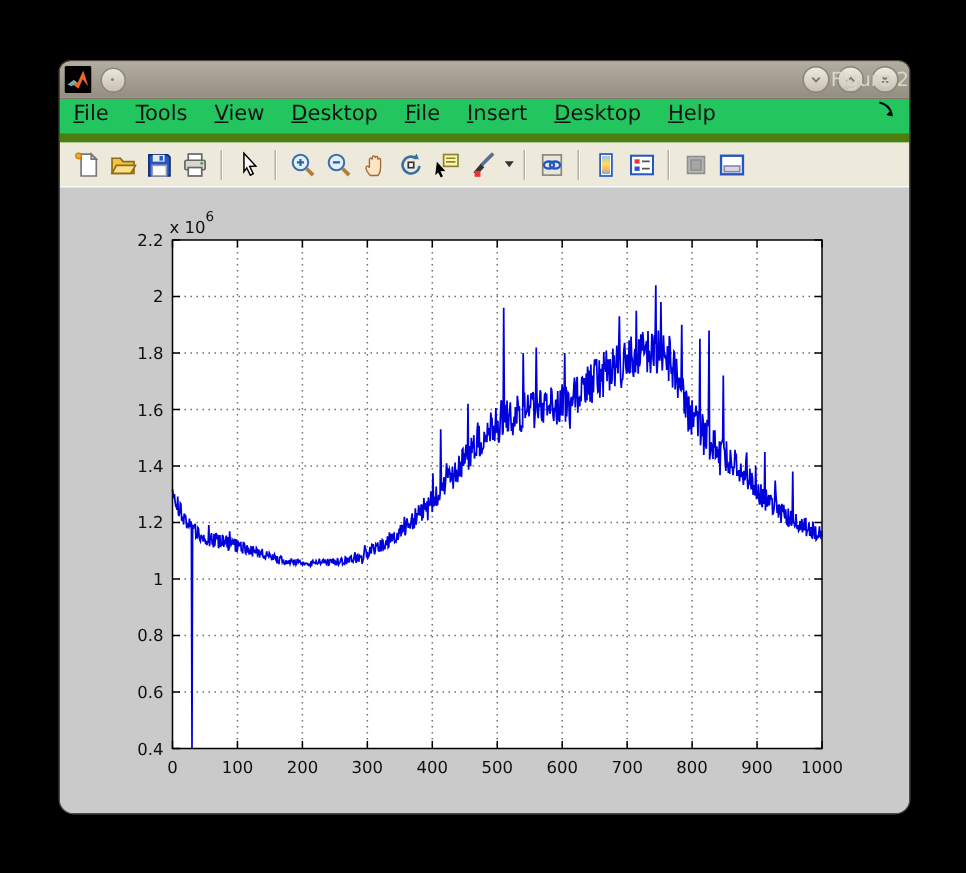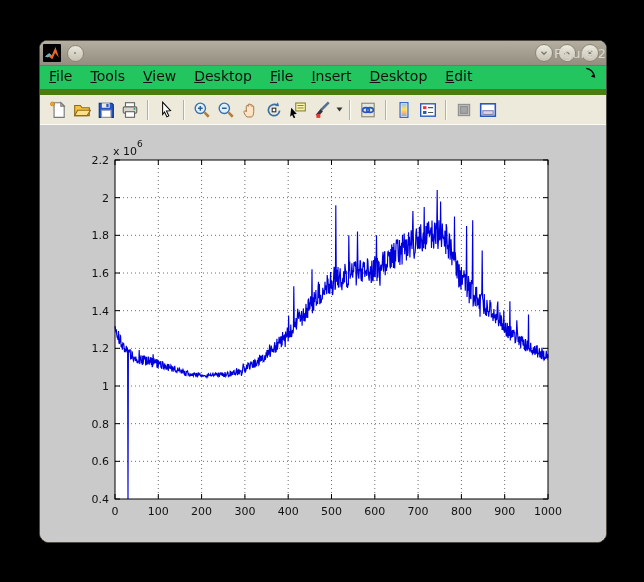--- a/index.html
+++ b/index.html
@@ -80,21 +80,21 @@
     </div>
 
     <div class="menubar">
       <span class="menu-item">File</span>
       <span class="menu-item">Tools</span>
       <span class="menu-item">View</span>
       <span class="menu-item">Desktop</span>
       <span class="menu-item">File</span>
       <span class="menu-item">Insert</span>
       <span class="menu-item">Desktop</span>
-      <span class="menu-item">Edit</span>
+      <span class="menu-item">Help</span>
       <span class="dockbtn">
         <svg viewBox="0 0 12 12">
           <path d="M2 2c4 .8 6.2 3 7 7" fill="none" stroke="#000" stroke-width="1.2"></path>
           <path d="M9.8 10L5.9 9.2l2.3-2.6z" fill="#000"></path>
           </svg>
       </span>
     </div>
 
     <div class="toolbar">
       <span class="tbtn" title="new-figure">

